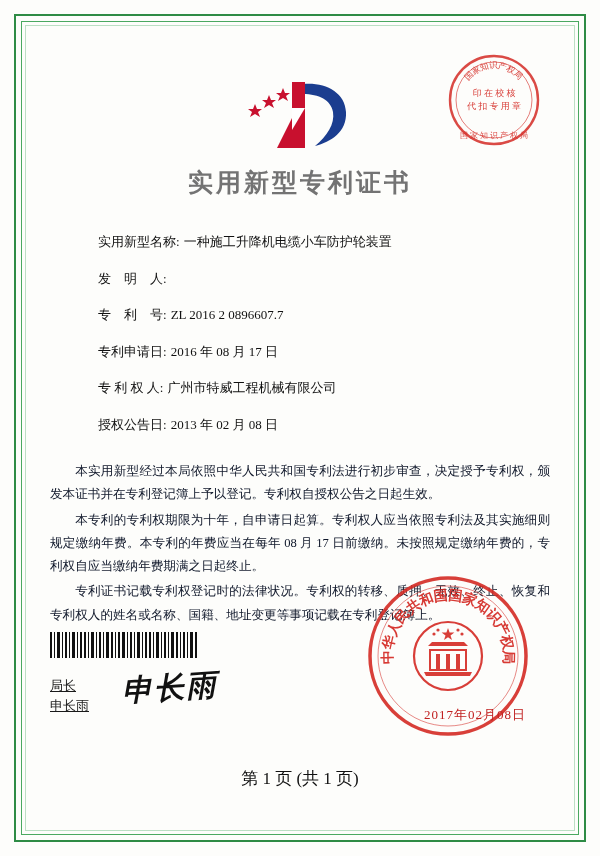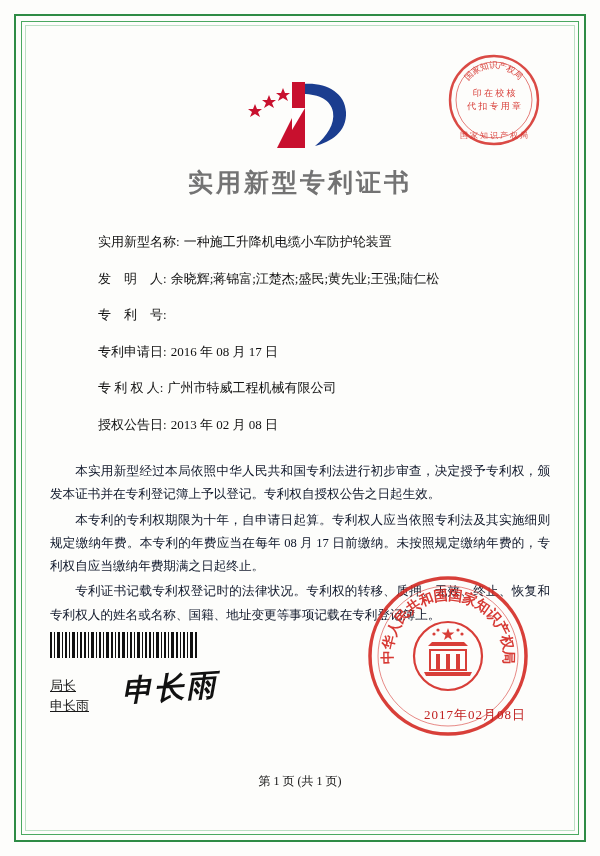--- a/index.html
+++ b/index.html
@@ -206,21 +206,21 @@
     font-family: "Liberation Serif", serif;
   }
 
   
   .footer {
     position: absolute;
     left: 0;
     right: 0;
     bottom: 26px;
     text-align: center;
-    font-size: 12px;
+    font-size: 17px;
     color: #111;
   }
 
   .seal-text {
     font-family: "Liberation Serif", serif;
   }
 </style>
 </head>
 <body>
 
@@ -284,26 +284,26 @@
 
       <div class="field-row">
         <span class="field-label">实用新型名称</span>
         <span class="field-colon">:</span>
         <span class="field-value">一种施工升降机电缆小车防护轮装置</span>
       </div>
 
       <div class="field-row">
         <span class="field-label">发　明　人</span>
         <span class="field-colon">:</span>
-        <span class="field-value">余晓辉;蒋锦富;江楚杰;盛民;黄先业;王强;陆仁松</span>
       </div>
 
       <div class="field-row">
         <span class="field-label">专　利　号</span>
         <span class="field-colon">:</span>
+        <span class="field-value">ZL 2016 2 0896607.7</span>
       </div>
 
       <div class="field-row">
         <span class="field-label">专利申请日</span>
         <span class="field-colon">:</span>
         <span class="field-value">2016 年 08 月 17 日</span>
       </div>
 
       <div class="field-row">
         <span class="field-label">专 利 权 人</span>

